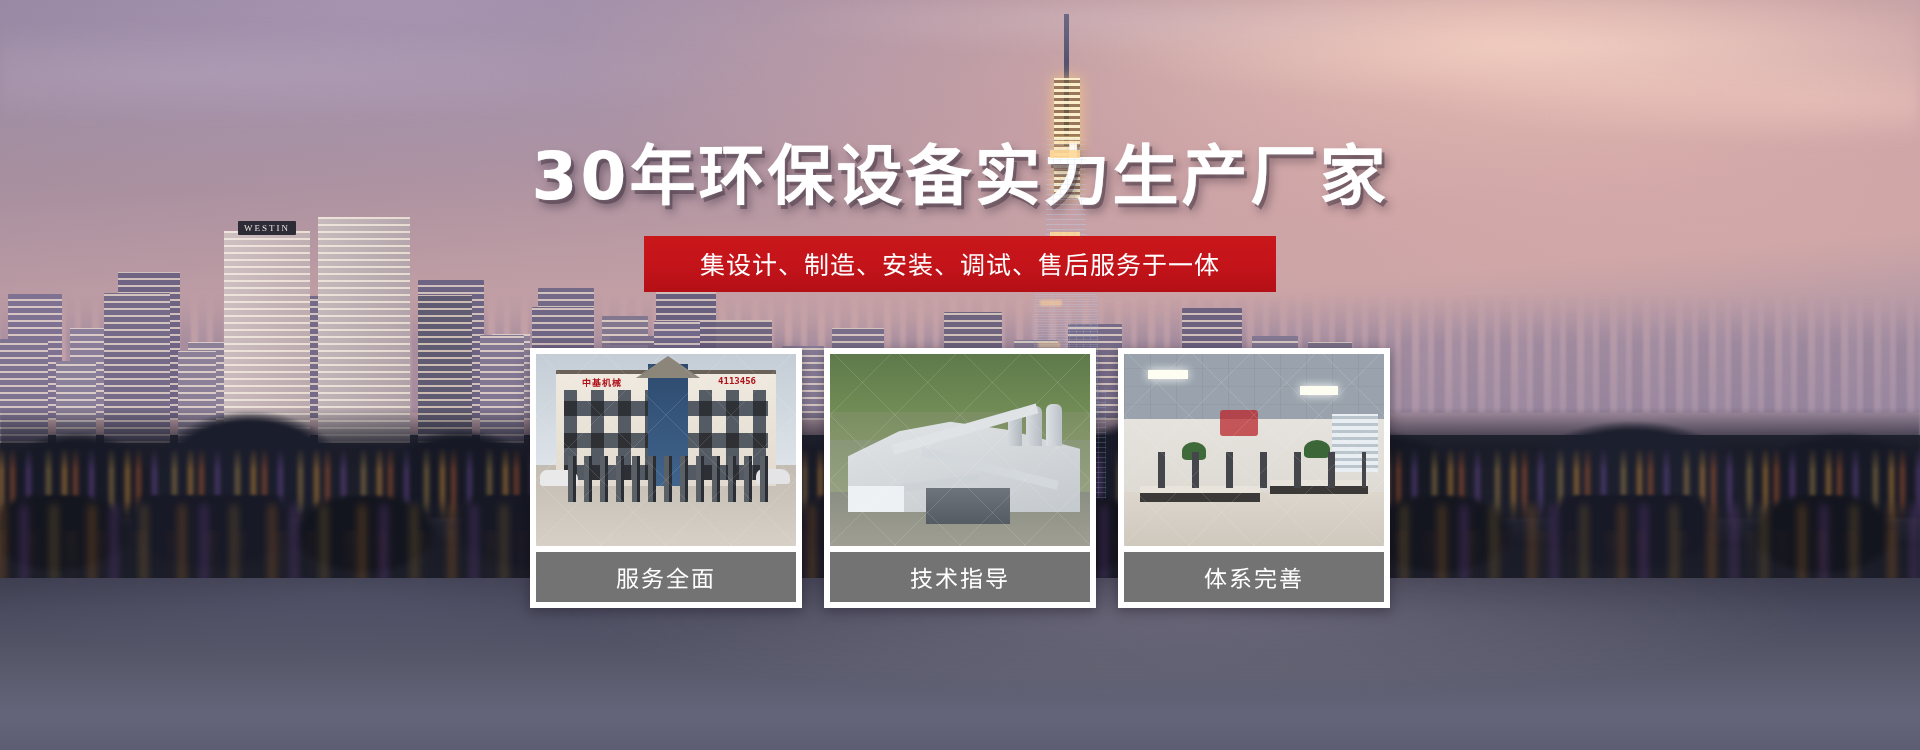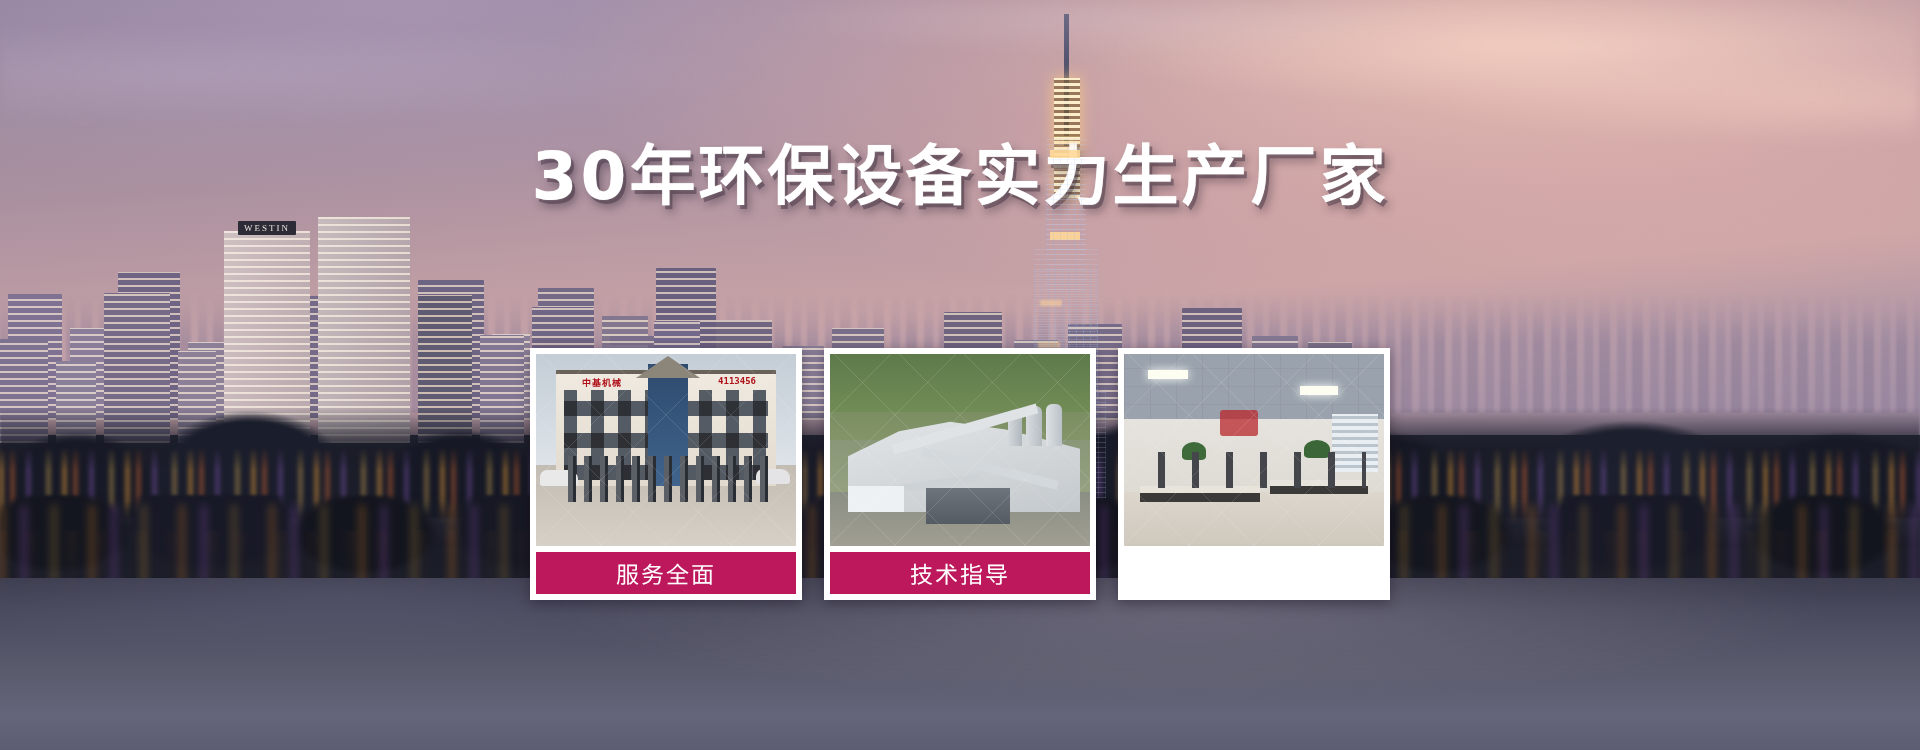--- a/index.html
+++ b/index.html
@@ -242,21 +242,21 @@
     width:272px;
     background:#ffffff;
     padding:6px 6px 0 6px;
     box-shadow:0 3px 12px rgba(20,10,25,.38);
   }
   .card-photo {
     width:260px; height:192px; position:relative; overflow:hidden;
     background:#9aa3ad;
   }
   .card-label {
-    height:42px; background:#be185d;
+    height:50px; background:#737373;
     display:flex; align-items:center; justify-content:center;
     margin:6px 0 6px 0;
   }
   .card-label span {
     font-family:"DejaVu Sans","Liberation Sans",sans-serif;
     color:#fff; font-size:23px; letter-spacing:2px; font-weight:500;
   }
   
   .card-photo::after {
     content:""; position:absolute; inset:0;
@@ -434,20 +434,23 @@
   <div class="tower-overlay">
     <div class="to-spire"></div>
     <div class="to-crown"></div>
     <div class="to-up to-glass"></div>
     <div class="to-mid to-glass"></div>
     <div class="to-l1"></div>
     <div class="to-l2"></div>
     <div class="to-l3"></div>
   </div>
 
+  <div class="subtitle-bar">
+    <span class="subtitle-text">集设计、制造、安装、调试、售后服务于一体</span>
+  </div>
 
   <div class="cards">
 
     <div class="card">
       <div class="card-photo">
         <div class="p1-sky"></div>
         <div class="p1-ground"></div>
         <div class="p1-bldg"></div>
         <div class="p1-center"></div>
         <div class="p1-roof"></div>
@@ -492,17 +495,20 @@
         <div class="p3-logo"></div>
         <div class="p3-window"></div>
         <div class="p3-plant1"></div>
         <div class="p3-plant2"></div>
         <div class="p3-desk1t"></div>
         <div class="p3-desk1"></div>
         <div class="p3-desk2t"></div>
         <div class="p3-desk2"></div>
         <div class="p3-ppl"></div>
       </div>
+      <div class="card-label">
+        <span>体系完善</span>
+      </div>
     </div>
 
 
   </div>
 </div>
 
 </body></html>

